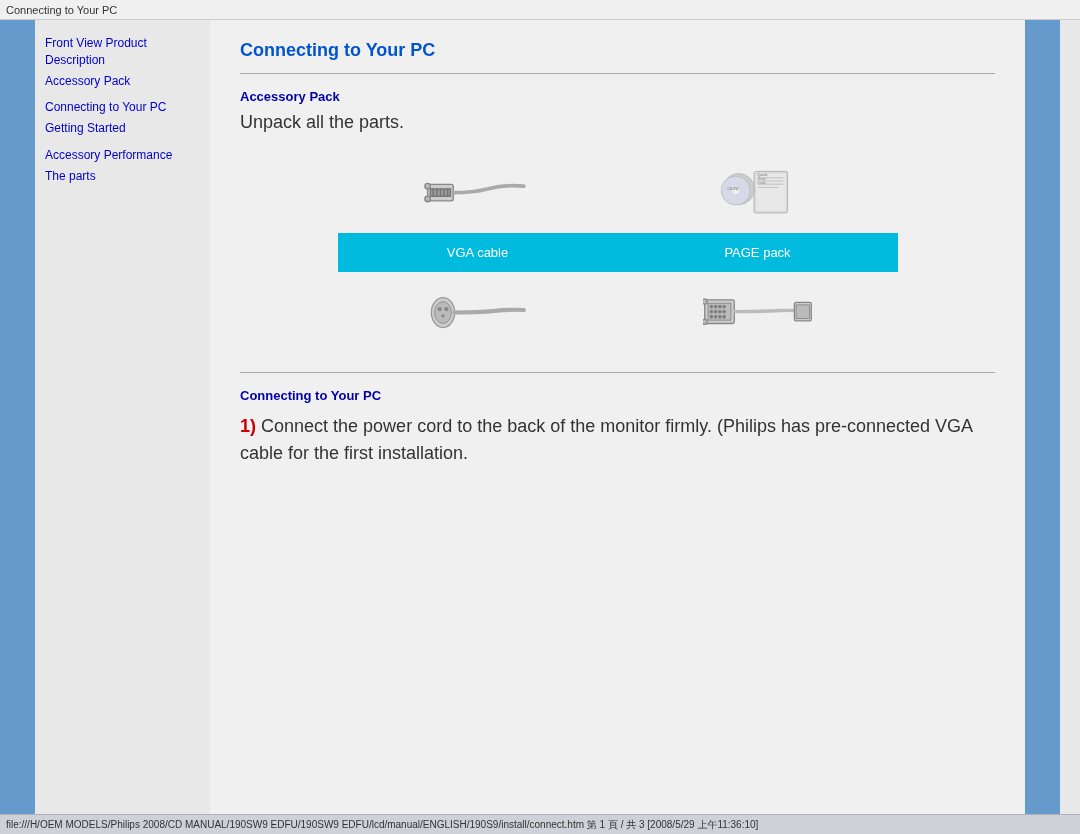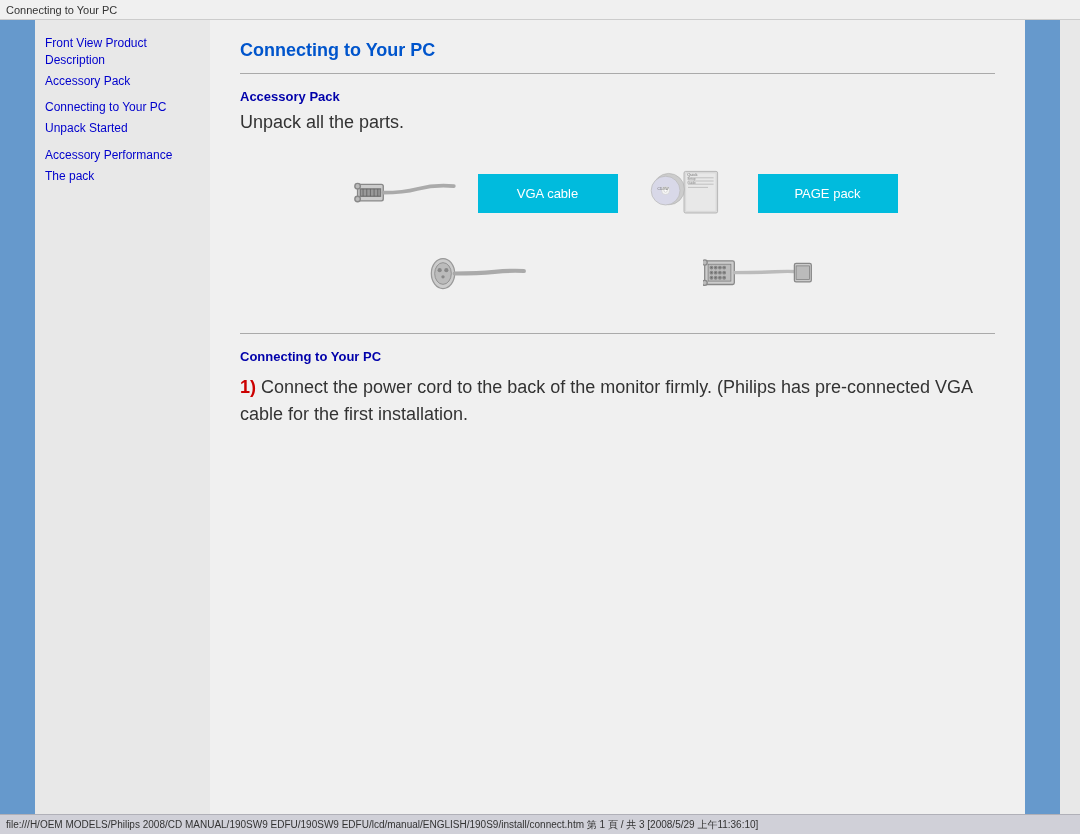--- a/index.html
+++ b/index.html
@@ -116,21 +116,21 @@
     
     .product-grid {
       display: grid;
       grid-template-columns: 1fr 1fr;
       gap: 0;
       max-width: 560px;
       margin: 0 auto 20px auto;
     }
     .product-cell {
       display: flex;
-      flex-direction: row;
+      flex-direction: column;
       align-items: center;
     }
     .product-image {
       height: 80px;
       width: 100%;
       display: flex;
       align-items: center;
       justify-content: center;
       background: #f0f0f0;
       padding: 10px;
@@ -215,25 +215,25 @@
 
   <div class="left-strip"></div>
 
   <div class="left-nav">
     <div class="nav-group">
       <a href="#">Front View Product Description</a>
       <a href="#">Accessory Pack</a>
     </div>
     <div class="nav-group">
       <a href="#">Connecting to Your PC</a>
-      <a href="#">Unpack Started</a>
+      <a href="#">Getting Started</a>
     </div>
     <div class="nav-group">
       <a href="#">Accessory Performance</a>
-      <a href="#">The pack</a>
+      <a href="#">The parts</a>
     </div>
   </div>
 
   <div class="main-content">
 
     <h1 class="page-title">Connecting to Your PC</h1>
     <hr class="divider">
 
     <h2 class="section-title">Accessory Pack</h2>
     <p class="description-text">Unpack all the parts.</p>

